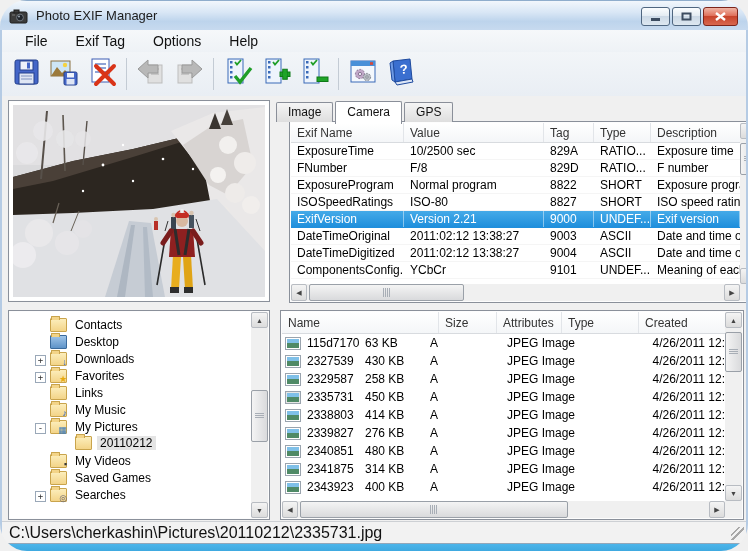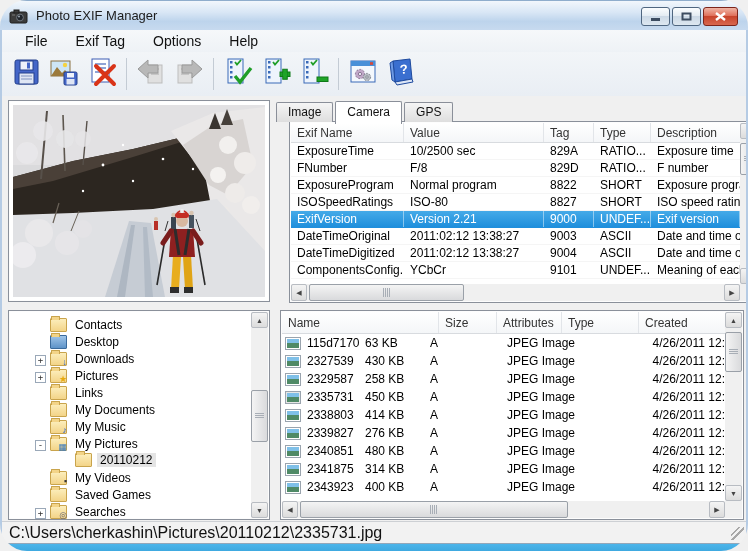--- a/index.html
+++ b/index.html
@@ -476,34 +476,29 @@
 
         <div class="tree-item v-1">
           <span class="expand">+</span>
           <span class="ticon v-downloads"></span>
           <span class="tlabel">Downloads</span>
         </div>
 
         <div class="tree-item v-1">
           <span class="expand">+</span>
           <span class="ticon v-favorites"></span>
-          <span class="tlabel">Pictures</span>
+          <span class="tlabel">Favorites</span>
         </div>
 
         <div class="tree-item v-1">
           <span class="expand"></span>
           <span class="ticon v-links"></span>
           <span class="tlabel">Links</span>
         </div>
 
-        <div class="tree-item v-1">
-          <span class="expand"></span>
-          <span class="ticon v-documents"></span>
-          <span class="tlabel">My Documents</span>
-        </div>
 
         <div class="tree-item v-1">
           <span class="expand"></span>
           <span class="ticon v-music"></span>
           <span class="tlabel">My Music</span>
         </div>
 
         <div class="tree-item v-1">
           <span class="expand">-</span>
           <span class="ticon v-pictures"></span>

